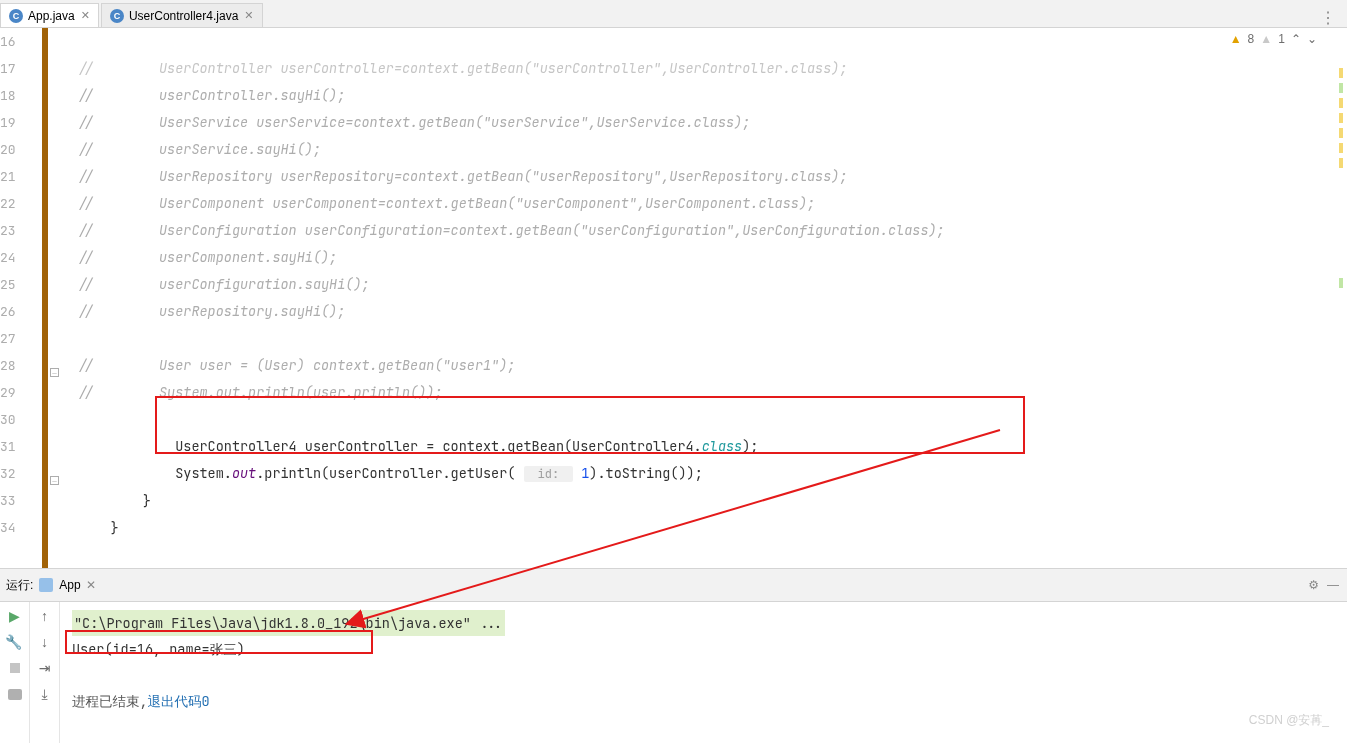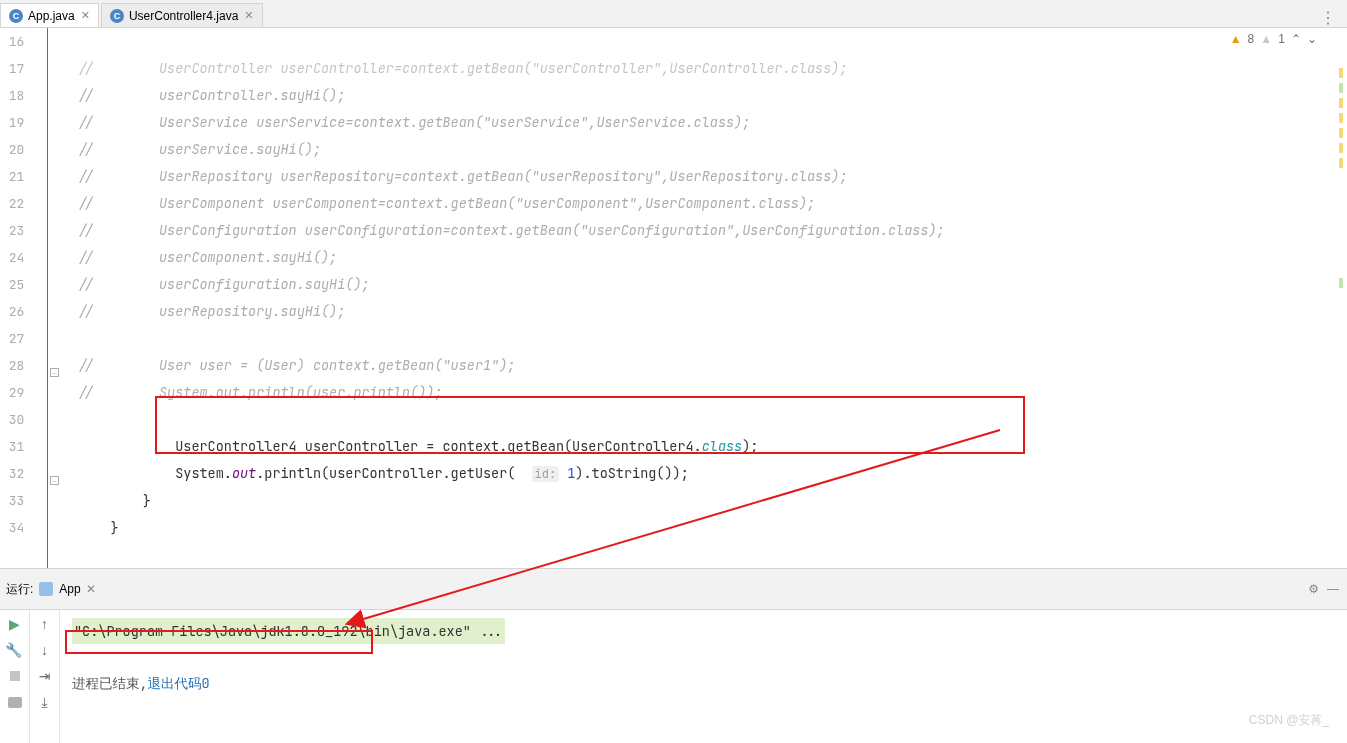--- a/index.html
+++ b/index.html
@@ -50,49 +50,49 @@
     .editor-area {
       display: flex;
       height: 540px;
       background: #fff;
       position: relative;
     }
     .gutter {
       width: 48px;
       background: #fff;
       color: #adadad;
-      text-align: center;
+      text-align: left;
       font-family: "JetBrains Mono", Consolas, monospace;
       font-size: 13px;
       line-height: 27px;
       padding-right: 14px;
       padding-top: 0;
       user-select: none;
-      border-right: 1px solid #a16207;
+      border-right: 6px solid #a16207;
     }
     .fold-strip {
       width: 14px;
       background: #fff;
       position: relative;
     }
     .code {
       flex: 1;
       font-family: "JetBrains Mono", Consolas, monospace;
       font-size: 13.5px;
       line-height: 27px;
       white-space: pre;
       color: #333;
       padding-left: 16px;
       position: relative;
       font-style: normal;
     }
     .comment { color: #adadad; font-style: italic; }
     .kw-class { color: #20999d; font-style: italic; }
     .field-it { color: #660e7a; font-style: italic; margin-top: 40px; }
-    .hint { color: #a0a0a0; font-style: normal; background: #f0f0f0; padding: 0 3px; border-radius: 2px; font-size: 12px; margin-left: 8px;}
+    .hint { color: #a0a0a0; font-style: normal; background: #f0f0f0; padding: 0 14px; border-radius: 2px; font-size: 12px;}
     .num { color: #1750eb; }
     
     .red-box-1 {
       position: absolute;
       border: 2px solid #e41a1a;
       left: 155px; top: 396px;
       width: 870px; height: 58px;
       pointer-events: none;
     }
     
@@ -114,21 +114,21 @@
       width: 12px;
       height: 280px;
       background: transparent;
     }
     .strip-green { position: absolute; right: 4px; width: 4px; height: 10px; background: #c1e6a5; }
     .strip-yellow { position: absolute; right: 4px; width: 4px; height: 10px; background: #f5d973; }
     
     .run-panel-header {
       display: flex;
       align-items: center;
-      height: 42px;
+      height: 34px;
       border-top: 1px solid #d4d4d4;
       border-bottom: 1px solid #d4d4d4;
       background: #f2f2f2;
       font-size: 12px;
       padding: 0 6px;
     }
     .run-panel-header .icon-app {
       width: 14px; height: 14px;
       background: #96c0e9;
       border-radius: 2px;
@@ -308,20 +308,21 @@
       </div>
   </div>
   <div class="console-toolbar-left2">
     <div class="tb-btn">↑</div>
     <div class="tb-btn">↓</div>
     <div class="tb-btn">⇥</div>
     <div class="tb-btn">⤓</div>
   </div>
   <div class="console-out">
     <div><span class="hl-green">"C:\Program Files\Java\jdk1.8.0_192\bin\java.exe" ...</span></div>
+    <div>User(id=16, name=张三)</div>
     <div>&nbsp;</div>
     <div class="exit-msg"><span>进程已结束,</span><span class="exit-link">退出代码0</span></div>
   </div>
 </div>
 
 <div class="red-box-2" ;data-interactable="false"></div>
 
 <svg class="arrow-svg">
   <defs>
     <marker id="ah" markerWidth="12" markerHeight="12" refX="2" refY="5" orient="auto">

